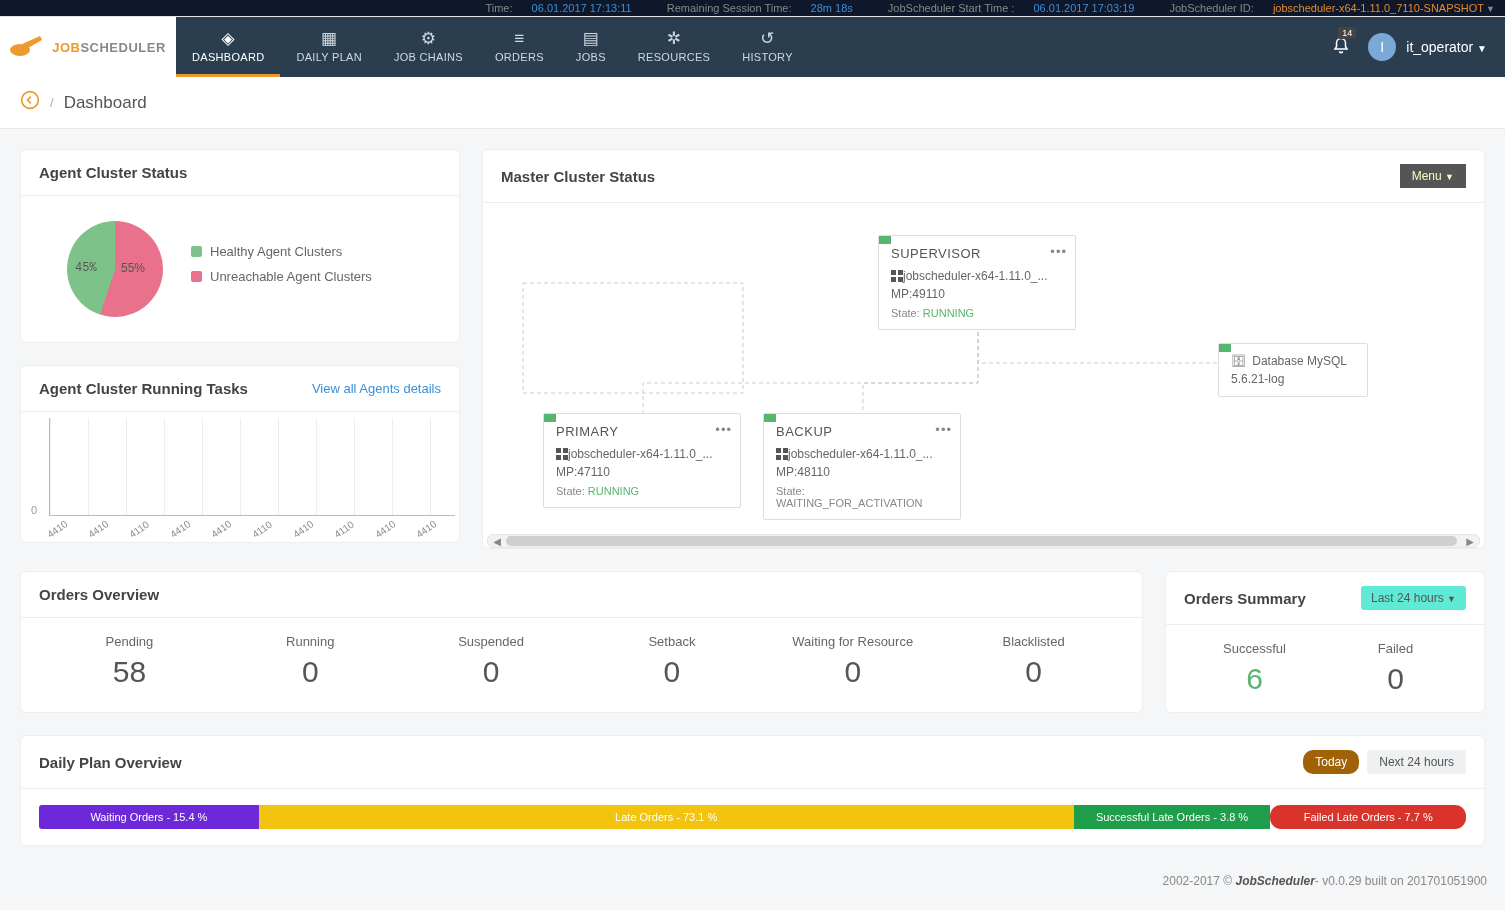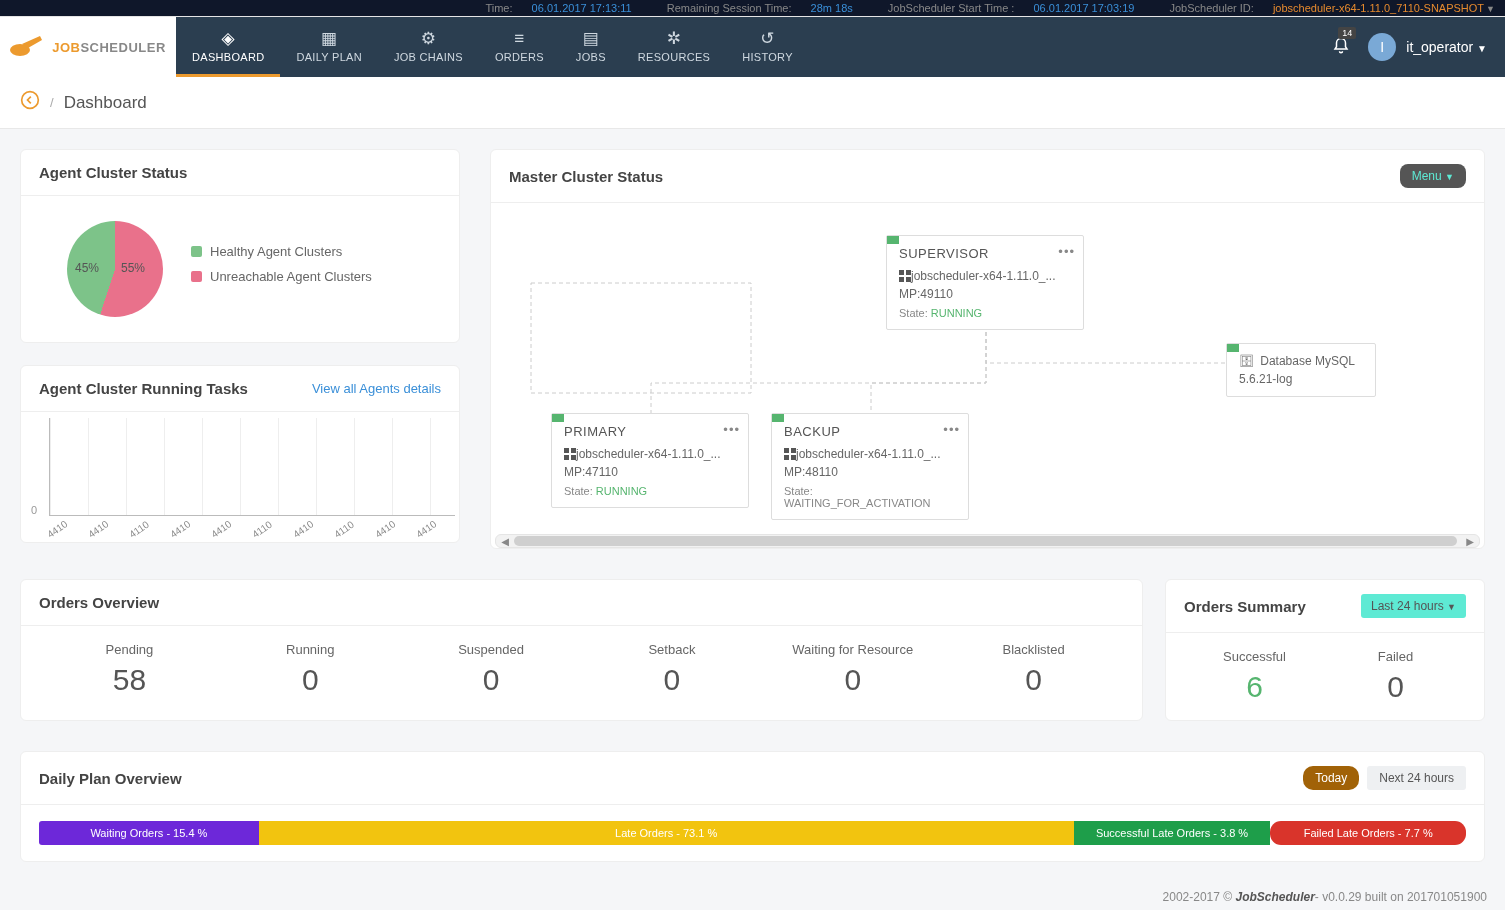--- a/index.html
+++ b/index.html
@@ -26,31 +26,31 @@
   .notif-badge { position: absolute; top: -10px; right: -6px; background: #444; color: #fff; font-size: 9px; padding: 1px 4px; border-radius: 2px; }
   .avatar { width: 28px; height: 28px; border-radius: 50%; background: #7aa9d6; display: flex; align-items: center; justify-content: center; color: #fff; margin-right: 10px; font-size: 14px; }
   .user-name { font-size: 14px; cursor: pointer; }
   
   
   .breadcrumb-bar { display: flex; align-items: center; height: 52px; padding: 0 20px; background: #fff; border-bottom: 1px solid #e8e8e8; }
   .bc-back { color: #ec9a2e; font-size: 18px; margin-right: 10px; cursor: pointer; }
   .bc-sep { color: #aaa; margin-right: 10px; }
   .bc-current { font-size: 17px; color: #555; }
   
-  .page { padding: 20px; display: grid; grid-template-columns: 440px 1fr; gap: 30px; }
+  .page { padding: 20px; display: grid; grid-template-columns: 440px 1fr; gap: 22px; }
   .card { background: #fff; border-radius: 6px; border: 1px solid #eee; }
   .card-hdr { padding: 14px 18px; border-bottom: 1px solid #eee; display: flex; align-items: center; }
   .card-title { font-size: 15px; font-weight: 600; color: #444; }
   .card-body { padding: 16px 18px; }
   
   
   .pie-wrap { display: flex; align-items: center; min-height: 146px; }
   .pie { width: 96px; height: 96px; border-radius: 50%; background: conic-gradient(#e9718b 0% 55%, #7dc389 55% 100%); position: relative; margin: 0 28px; }
   .pie-lbl { position: absolute; font-size: 12px; color: #555; }
-  .pie-lbl.l { left: 8px; top: 40px; }
+  .pie-lbl.l { left: 8px; top: 40px; font-family: Liberation Mono, monospace; }
   .pie-lbl.r { right: 18px; top: 40px; }
   .legend { font-size: 13px; color: #666; }
   .legend-item { display: flex; align-items: center; margin-bottom: 10px; }
   .legend-swatch { width: 11px; height: 11px; border-radius: 2px; margin-right: 8px; }
   
   
   .card-hdr .link { margin-left: auto; color: #3a8fd8; font-size: 13px; cursor: pointer; }
   .tasks-chart { height: 130px; position: relative; padding: 10px 4px 0 10px; }
   .yaxis { position: absolute; left: 10px; bottom: 26px; font-size: 11px; color: #999; }
   .xaxis { position: absolute; left: 24px; right: 4px; bottom: 0; display: flex; }
@@ -67,21 +67,21 @@
   .green-stripe { background: #56b56f; }
   .node-dots { position: absolute; right: 8px; top: 8px; color: #888; cursor: pointer; letter-spacing: 1px; }
   .node-line { padding: 2px 12px; font-size: 12px; color: #666; display: flex; align-items: center; }
   .node-state { padding: 4px 12px 10px 12px; font-size: 11px; color: #888; }
   .node-state .ok { color: #56b56f; }
   .hscroll { position: absolute; bottom: 0; left: 0; right: 0; height: 14px; display: flex; align-items: center; background: #f2f2f2; border: 1px solid #e5e5e5; border-radius: 6px; margin: 0 4px; }
   .hscroll .arrow { width: 18px; text-align: center; color: #888; cursor: pointer; font-size: 10px; }
   .hscroll .thumb { flex: 1; height: 10px; background: #cfcfcf; border-radius: 5px; margin: 0 4px 0 0; }
   svg.connectors { position: absolute; left: 0; top: 0; pointer-events: none; }
   
-  .card-hdr .menu-btn { margin-left: auto; background: #555; color: #5eead4; border-radius: 8px; padding: 5px 12px; font-size: 12px; cursor: pointer; }
+  .card-hdr .menu-btn { margin-left: auto; background: #555; color: #fef9c3; border-radius: 0; padding: 5px 12px; font-size: 12px; cursor: pointer; }
   
   
   .orders-row { grid-column: 1 / span 2; display: grid; grid-template-columns: 1fr 320px; gap: 22px; }
   .ov-grid { display: flex; }
   .ov-cell { flex: 1; text-align: center; }
   .ov-cell .lbl { font-size: 13px; color: #666; margin-bottom: 6px; }
   .ov-cell .num { font-size: 30px; color: #555; }
   .sum-grid { display: flex; }
   .sum-cell { flex:1; text-align: center; }
   .sum-cell .lbl { font-size: 13px; color: #666; margin-bottom: 6px; }

